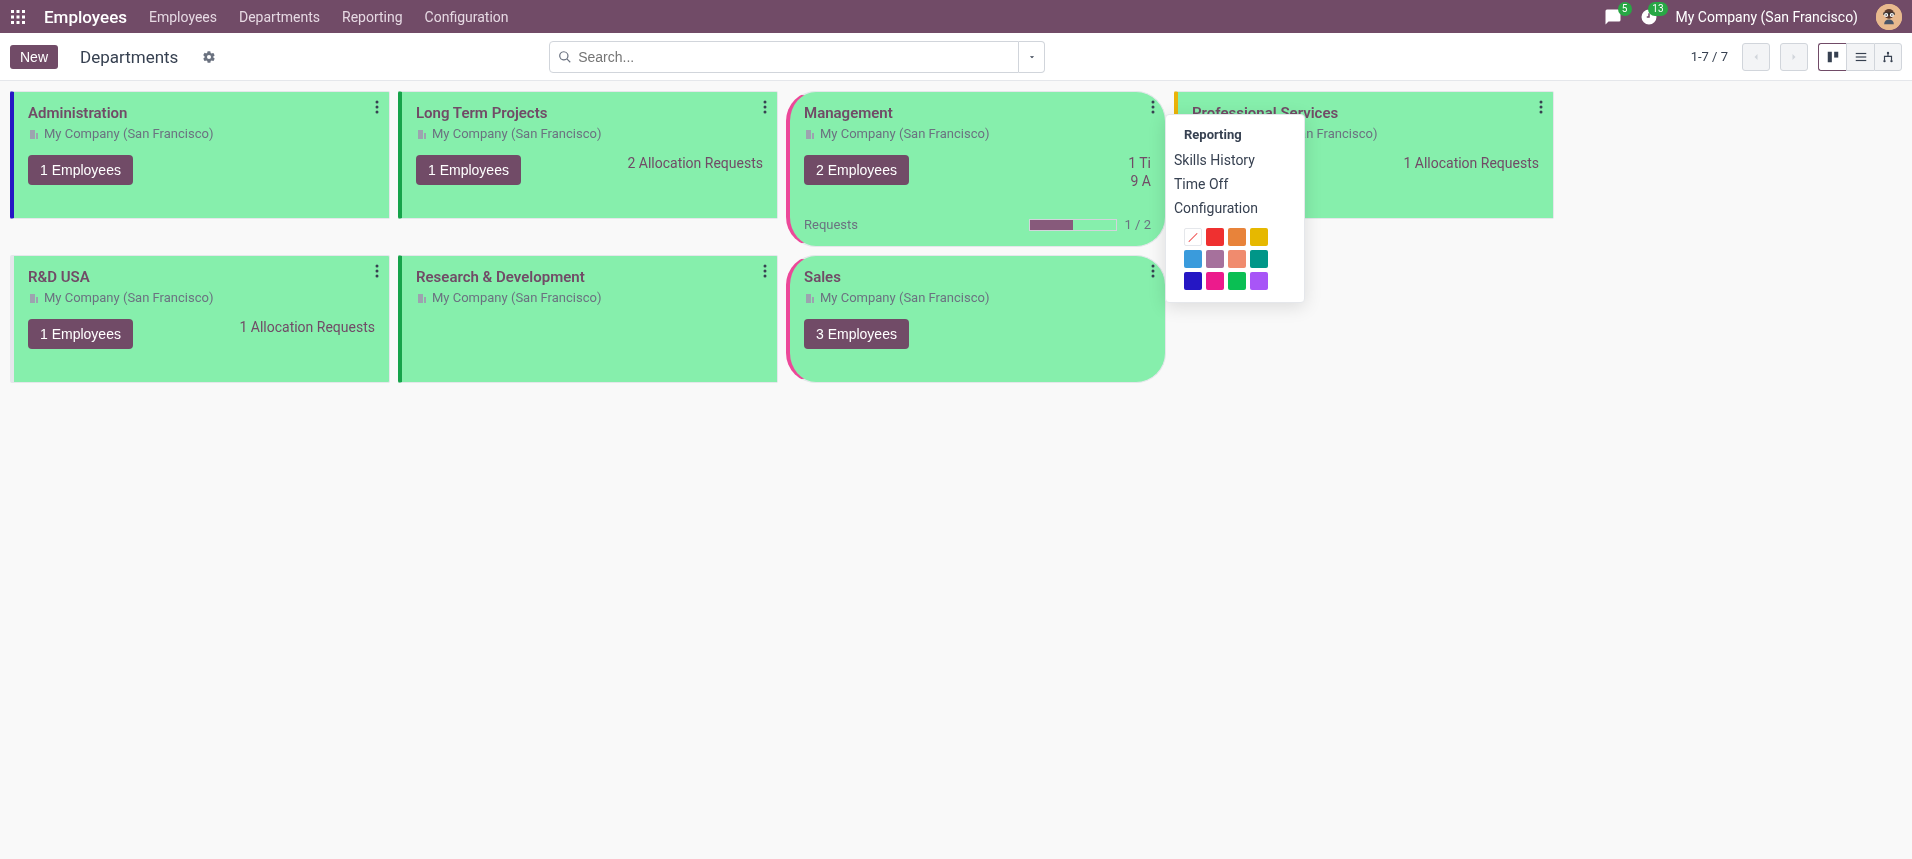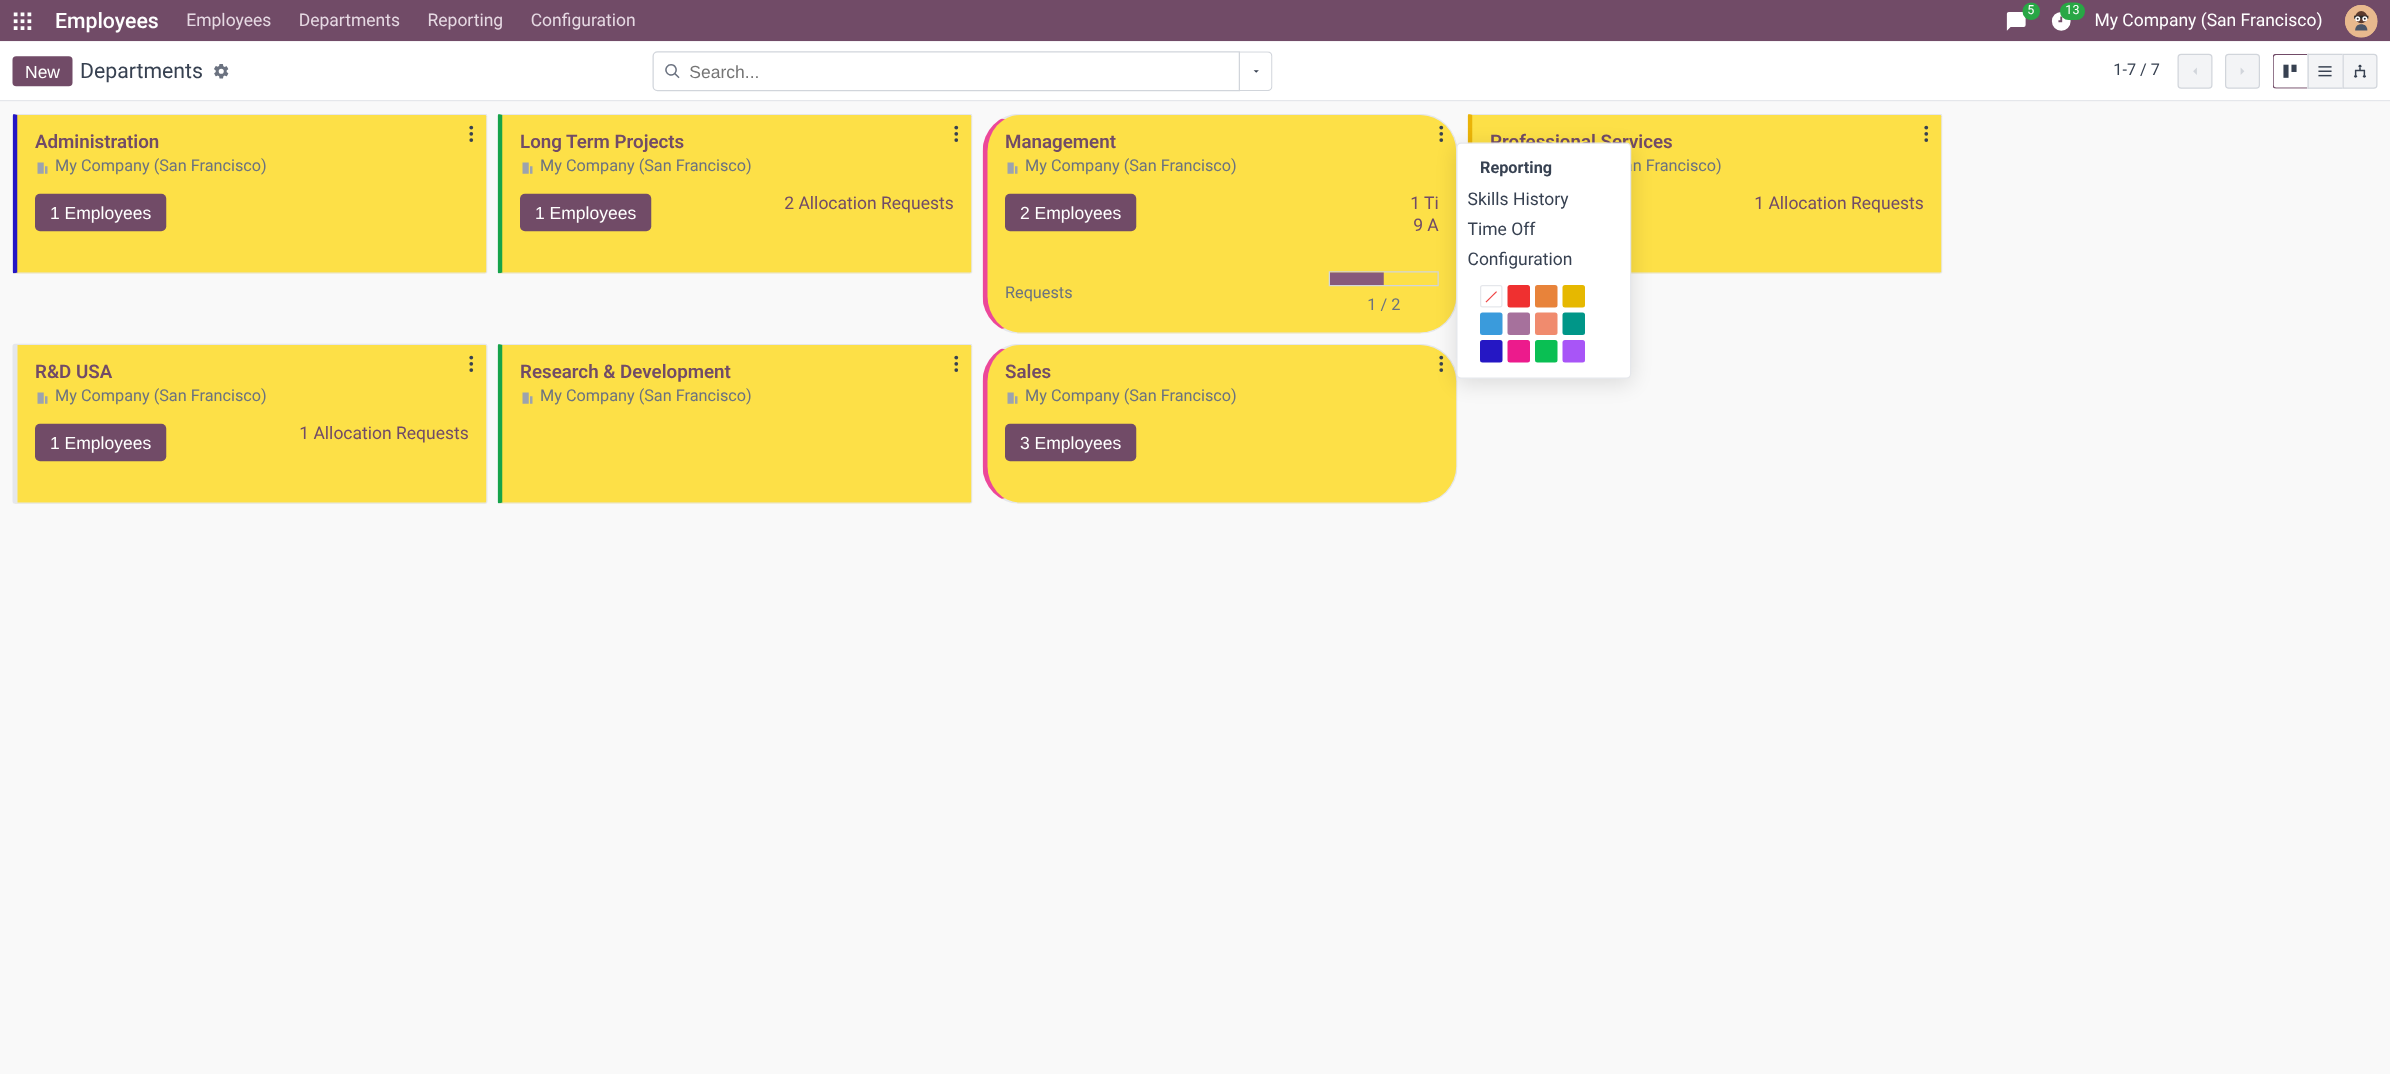--- a/index.html
+++ b/index.html
@@ -63,21 +63,21 @@
   }
   .avatar svg { width: 26px; height: 26px; }
 
   .toolbar {
     background: #fff;
     border-bottom: 1px solid #e5e7eb;
     height: 48px;
     display: flex;
     align-items: center;
     padding: 0 10px;
-    gap: 4px;
+    gap: 20px;
   }
   .btn-new {
     background: #714B67;
     color: #fff;
     border: none;
     padding: 4px 10px;
     font-size: 14px;
     border-radius: 3px;
     cursor: pointer;
   }
@@ -145,21 +145,21 @@
   .kanban {
     display: flex;
     flex-wrap: wrap;
     gap: 8px;
     padding: 10px;
     align-items: flex-start;
   }
   .card {
     position: relative;
     width: 380px;
-    background: #fde047;
+    background: #86efac;
     border: 1px solid #e5e7eb;
     border-radius: 2px;
     border-left-width: 4px;
     padding: 12px 14px 14px 14px;
     min-height: 128px;
   }
   .card-title {
     color: #714B67;
     font-weight: 600;
     font-size: 15px;
@@ -206,21 +206,21 @@
   .absence-row {
     display: flex;
     justify-content: space-between;
     align-items: center;
     margin-top: 18px;
     padding-top: 10px;
     font-size: 13px;
     color: #6b7280;
     gap: 10px;
   }
-  .abs-bar-wrap { display:flex; align-items:center; gap:8px;flex-direction:column; }
+  .abs-bar-wrap { display:flex; align-items:center; gap:8px; }
   .abs-bar {
     width: 88px;
     height: 12px;
     border: 1px solid #d1d5db;
     display: inline-block;
     position: relative;
   }
   .abs-bar-fill {
     position: absolute;
     top:0; left:0; bottom:0;

